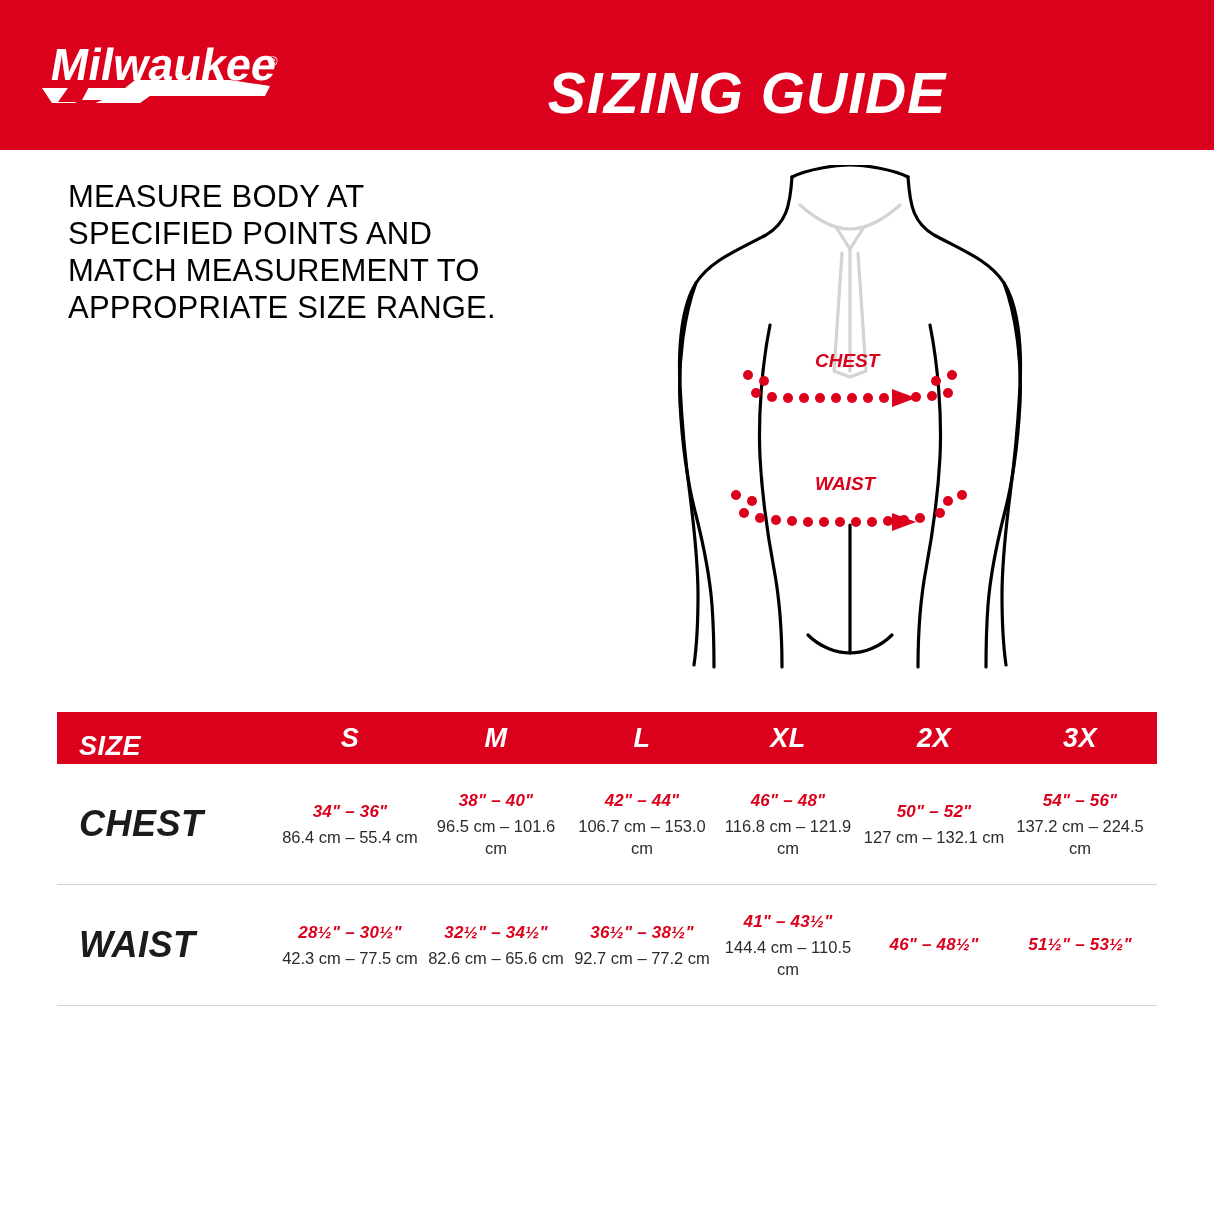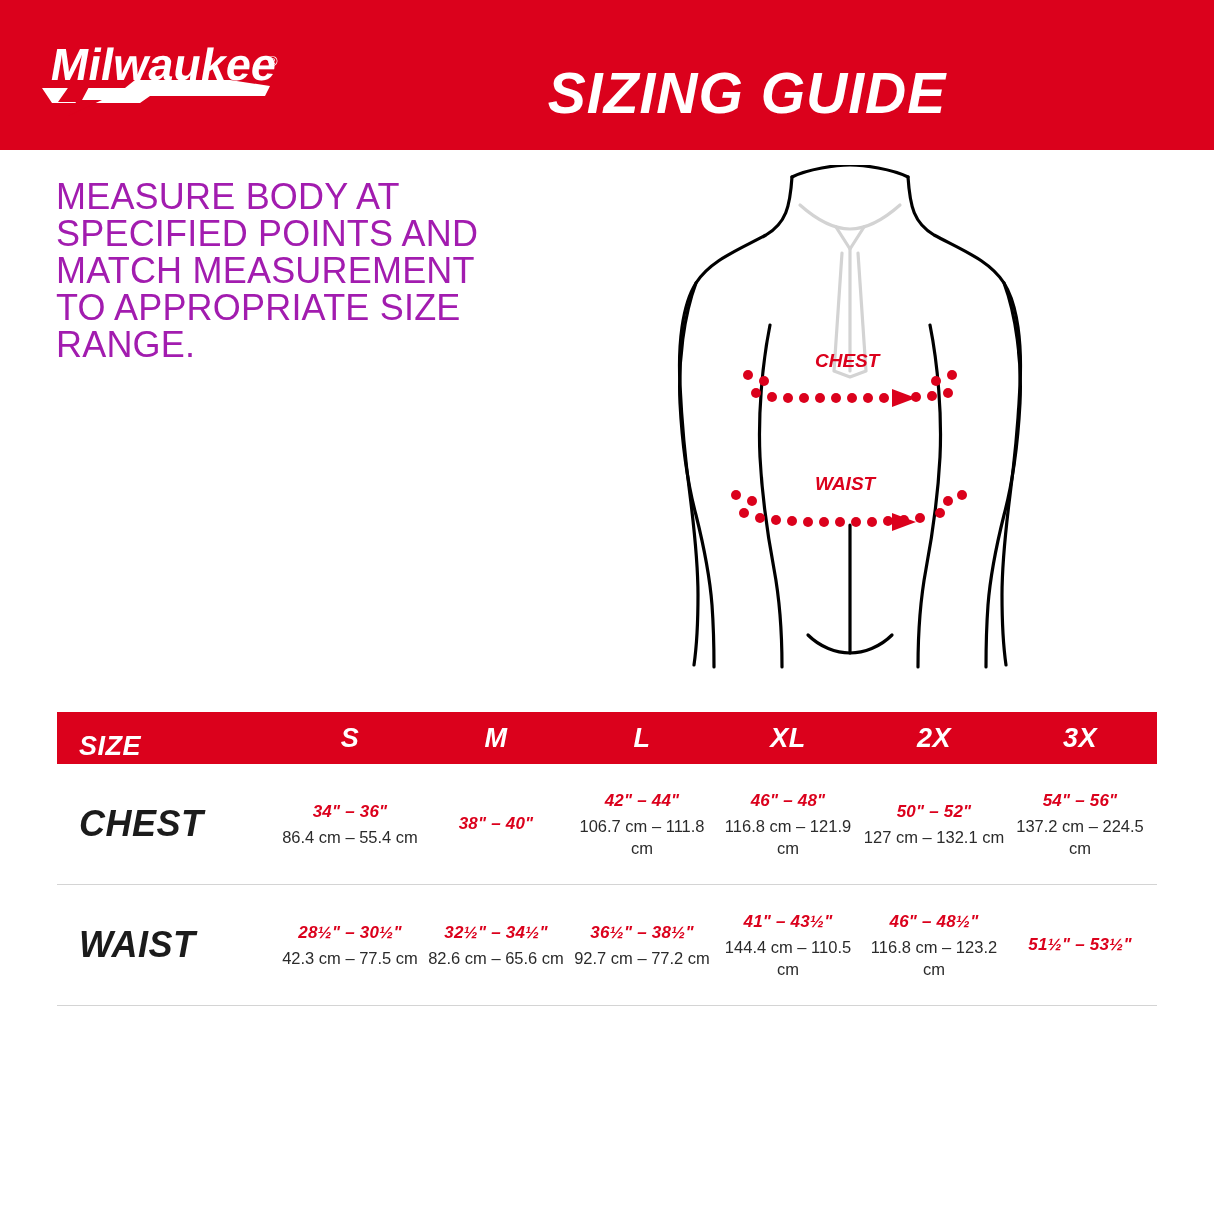--- a/index.html
+++ b/index.html
@@ -50,25 +50,25 @@
     font-weight: bold;
     font-style: italic;
     letter-spacing: 1px;
     font-family: "Liberation Sans", sans-serif;
     margin-top: 18px;
   }
 
   
   .intro {
     position: absolute;
-    left: 56px;
+    left: 68px;
     top: 178px;
     width: 460px;
-    color: #a21caf;
-    font-size: 36px;
+    color: #000000;
+    font-size: 31px;
     line-height: 37px;
     font-weight: 400;
     letter-spacing: 0.2px;
     font-family: "Liberation Sans", sans-serif;
   }
 
   
   .figure {
     position: absolute;
     left: 640px;
@@ -254,24 +254,25 @@
     </div>
 
     <div class="trow first">
       <div class="row-label">CHEST</div>
       <div class="row-cell">
         <div class="imperial">34" – 36"</div>
         <div class="metric">86.4 cm – 55.4 cm</div>
       </div>
       <div class="row-cell">
         <div class="imperial">38" – 40"</div>
+        <div class="metric">96.5 cm – 101.6 cm</div>
       </div>
       <div class="row-cell">
         <div class="imperial">42" – 44"</div>
-        <div class="metric">106.7 cm – 111.8 cm</div>
+        <div class="metric">106.7 cm – 153.0 cm</div>
       </div>
       <div class="row-cell">
         <div class="imperial">46" – 48"</div>
         <div class="metric">116.8 cm – 121.9 cm</div>
       </div>
       <div class="row-cell">
         <div class="imperial">50" – 52"</div>
         <div class="metric">127 cm –  132.1 cm</div>
       </div>
       <div class="row-cell">
@@ -293,21 +294,20 @@
       <div class="row-cell">
         <div class="imperial">36½" – 38½"</div>
         <div class="metric">92.7 cm – 77.2 cm</div>
       </div>
       <div class="row-cell">
         <div class="imperial">41" – 43½"</div>
         <div class="metric">144.4 cm – 110.5 cm</div>
       </div>
       <div class="row-cell">
         <div class="imperial">46" – 48½"</div>
-        <div class="metric">116.8 cm – 123.2 cm</div>
       </div>
       <div class="row-cell">
         <div class="imperial">51½" – 53½"</div>
       </div>
     </div>
 
   </div>
 </div>
 
 </body></html>

